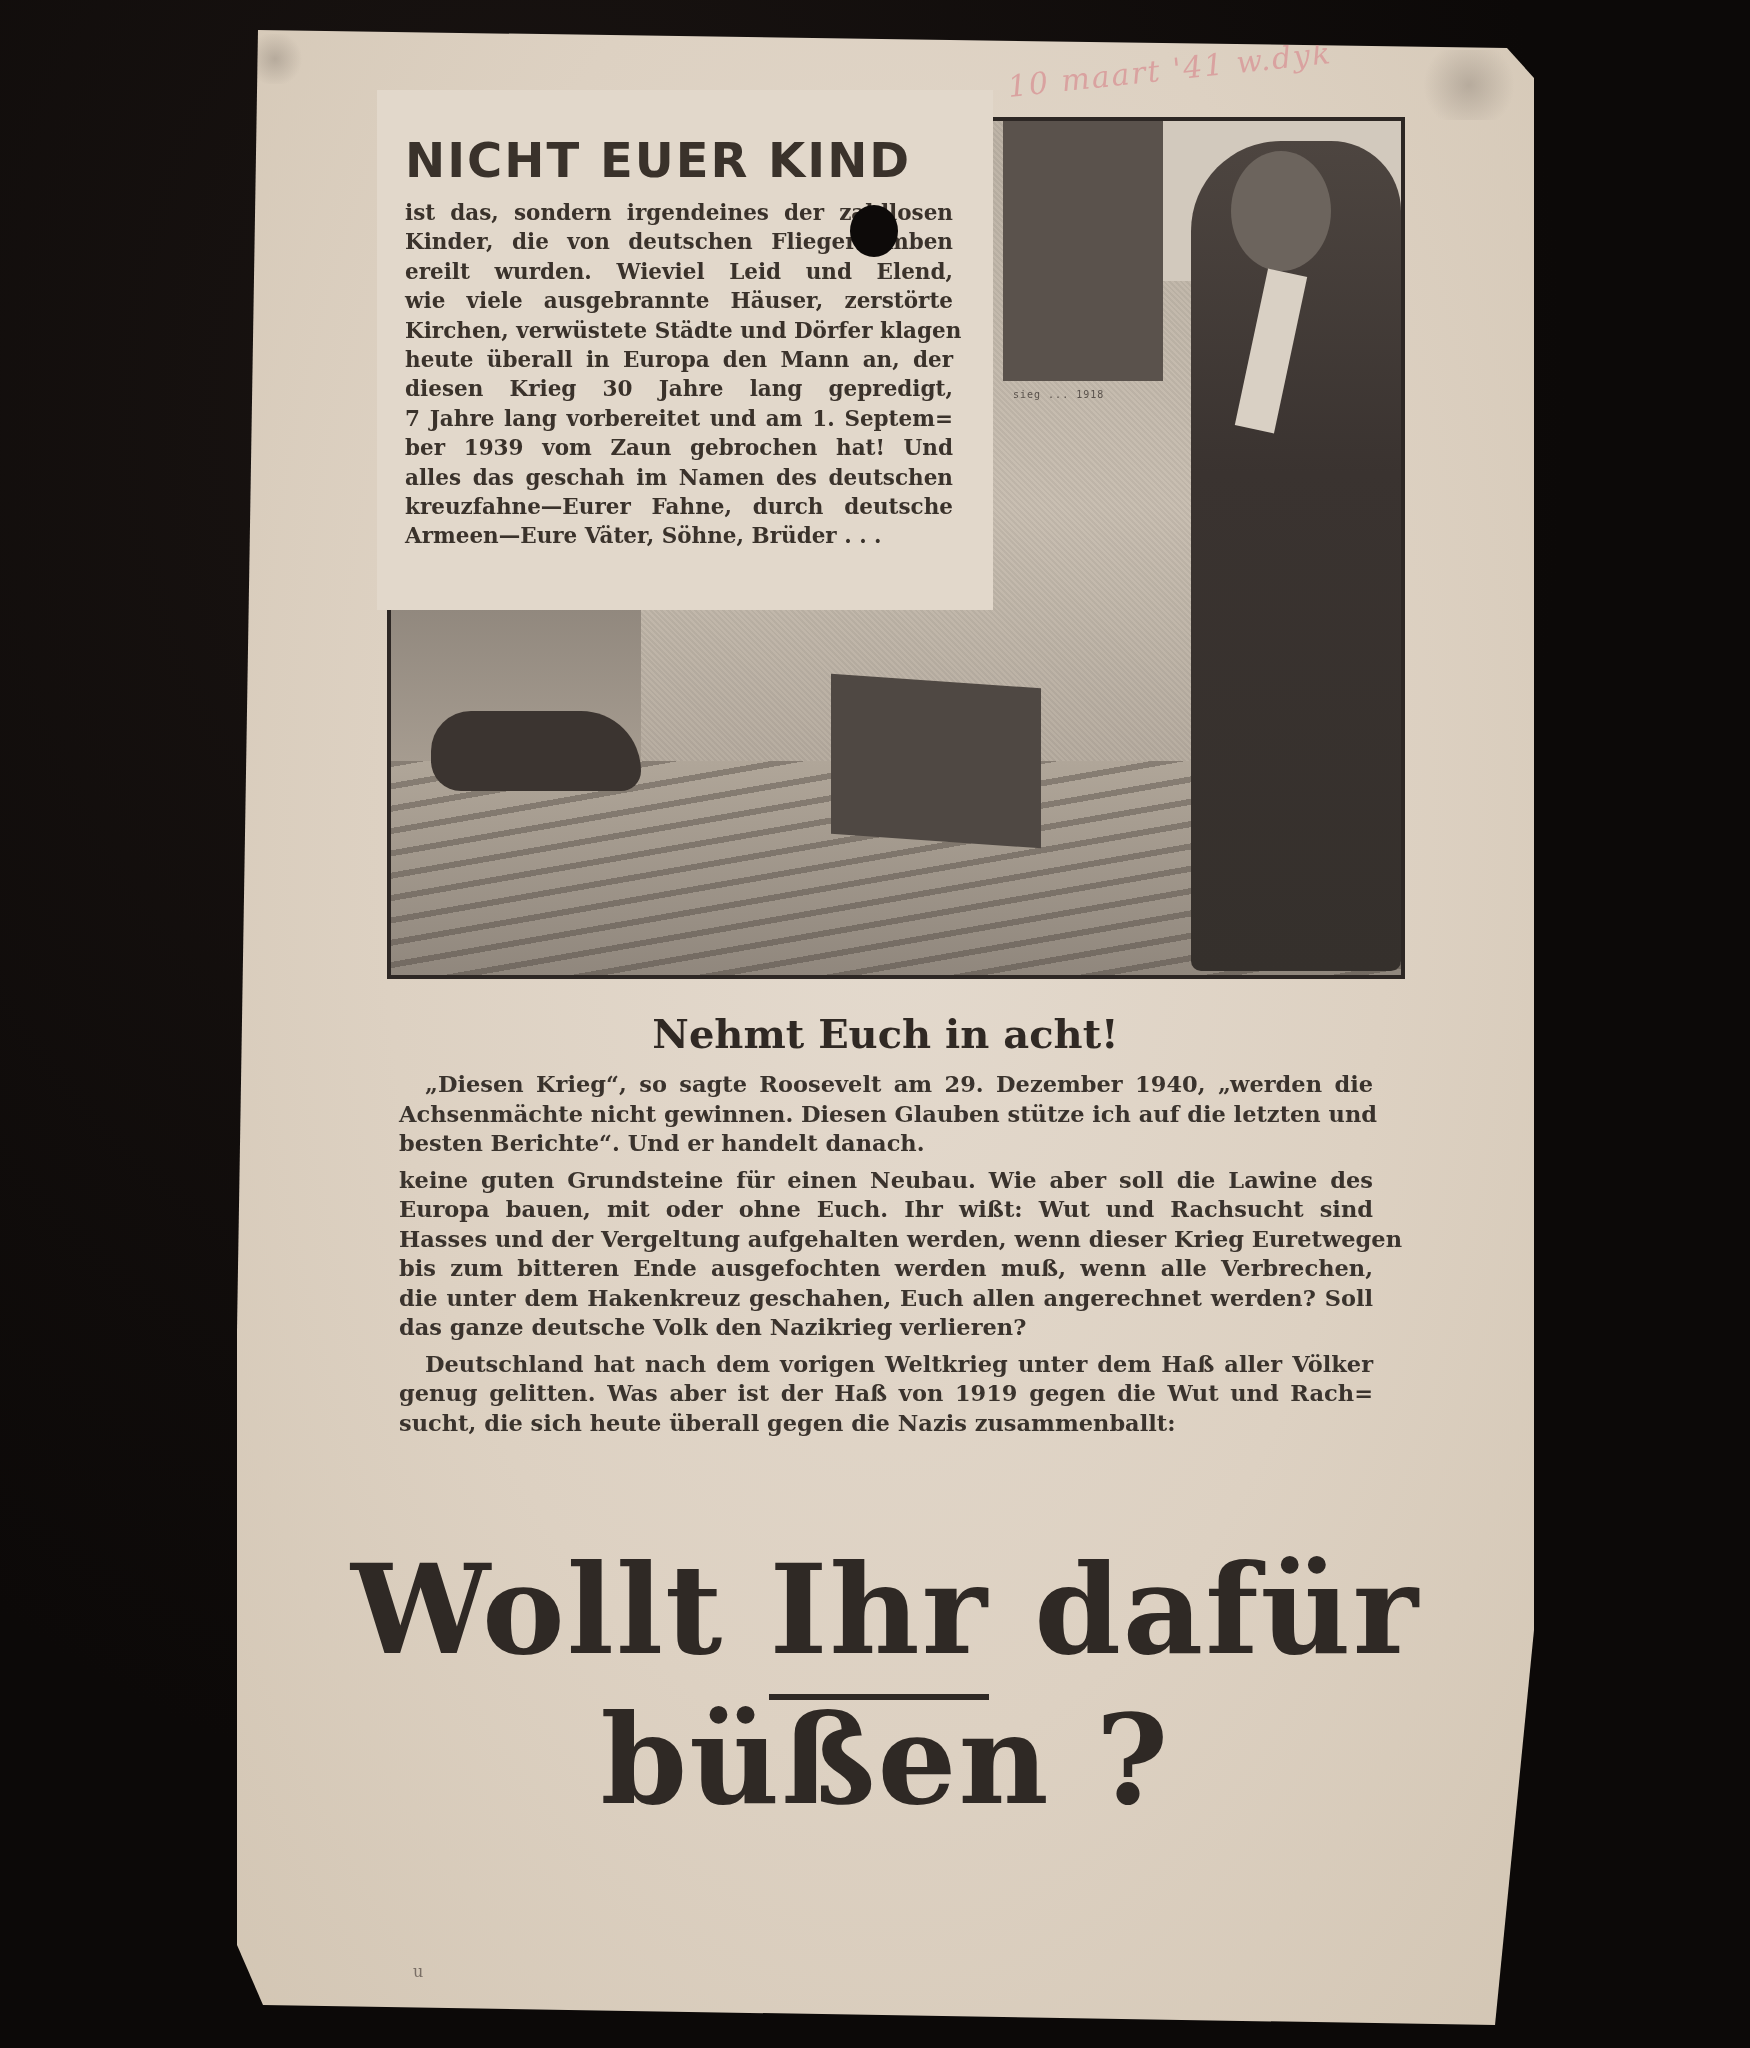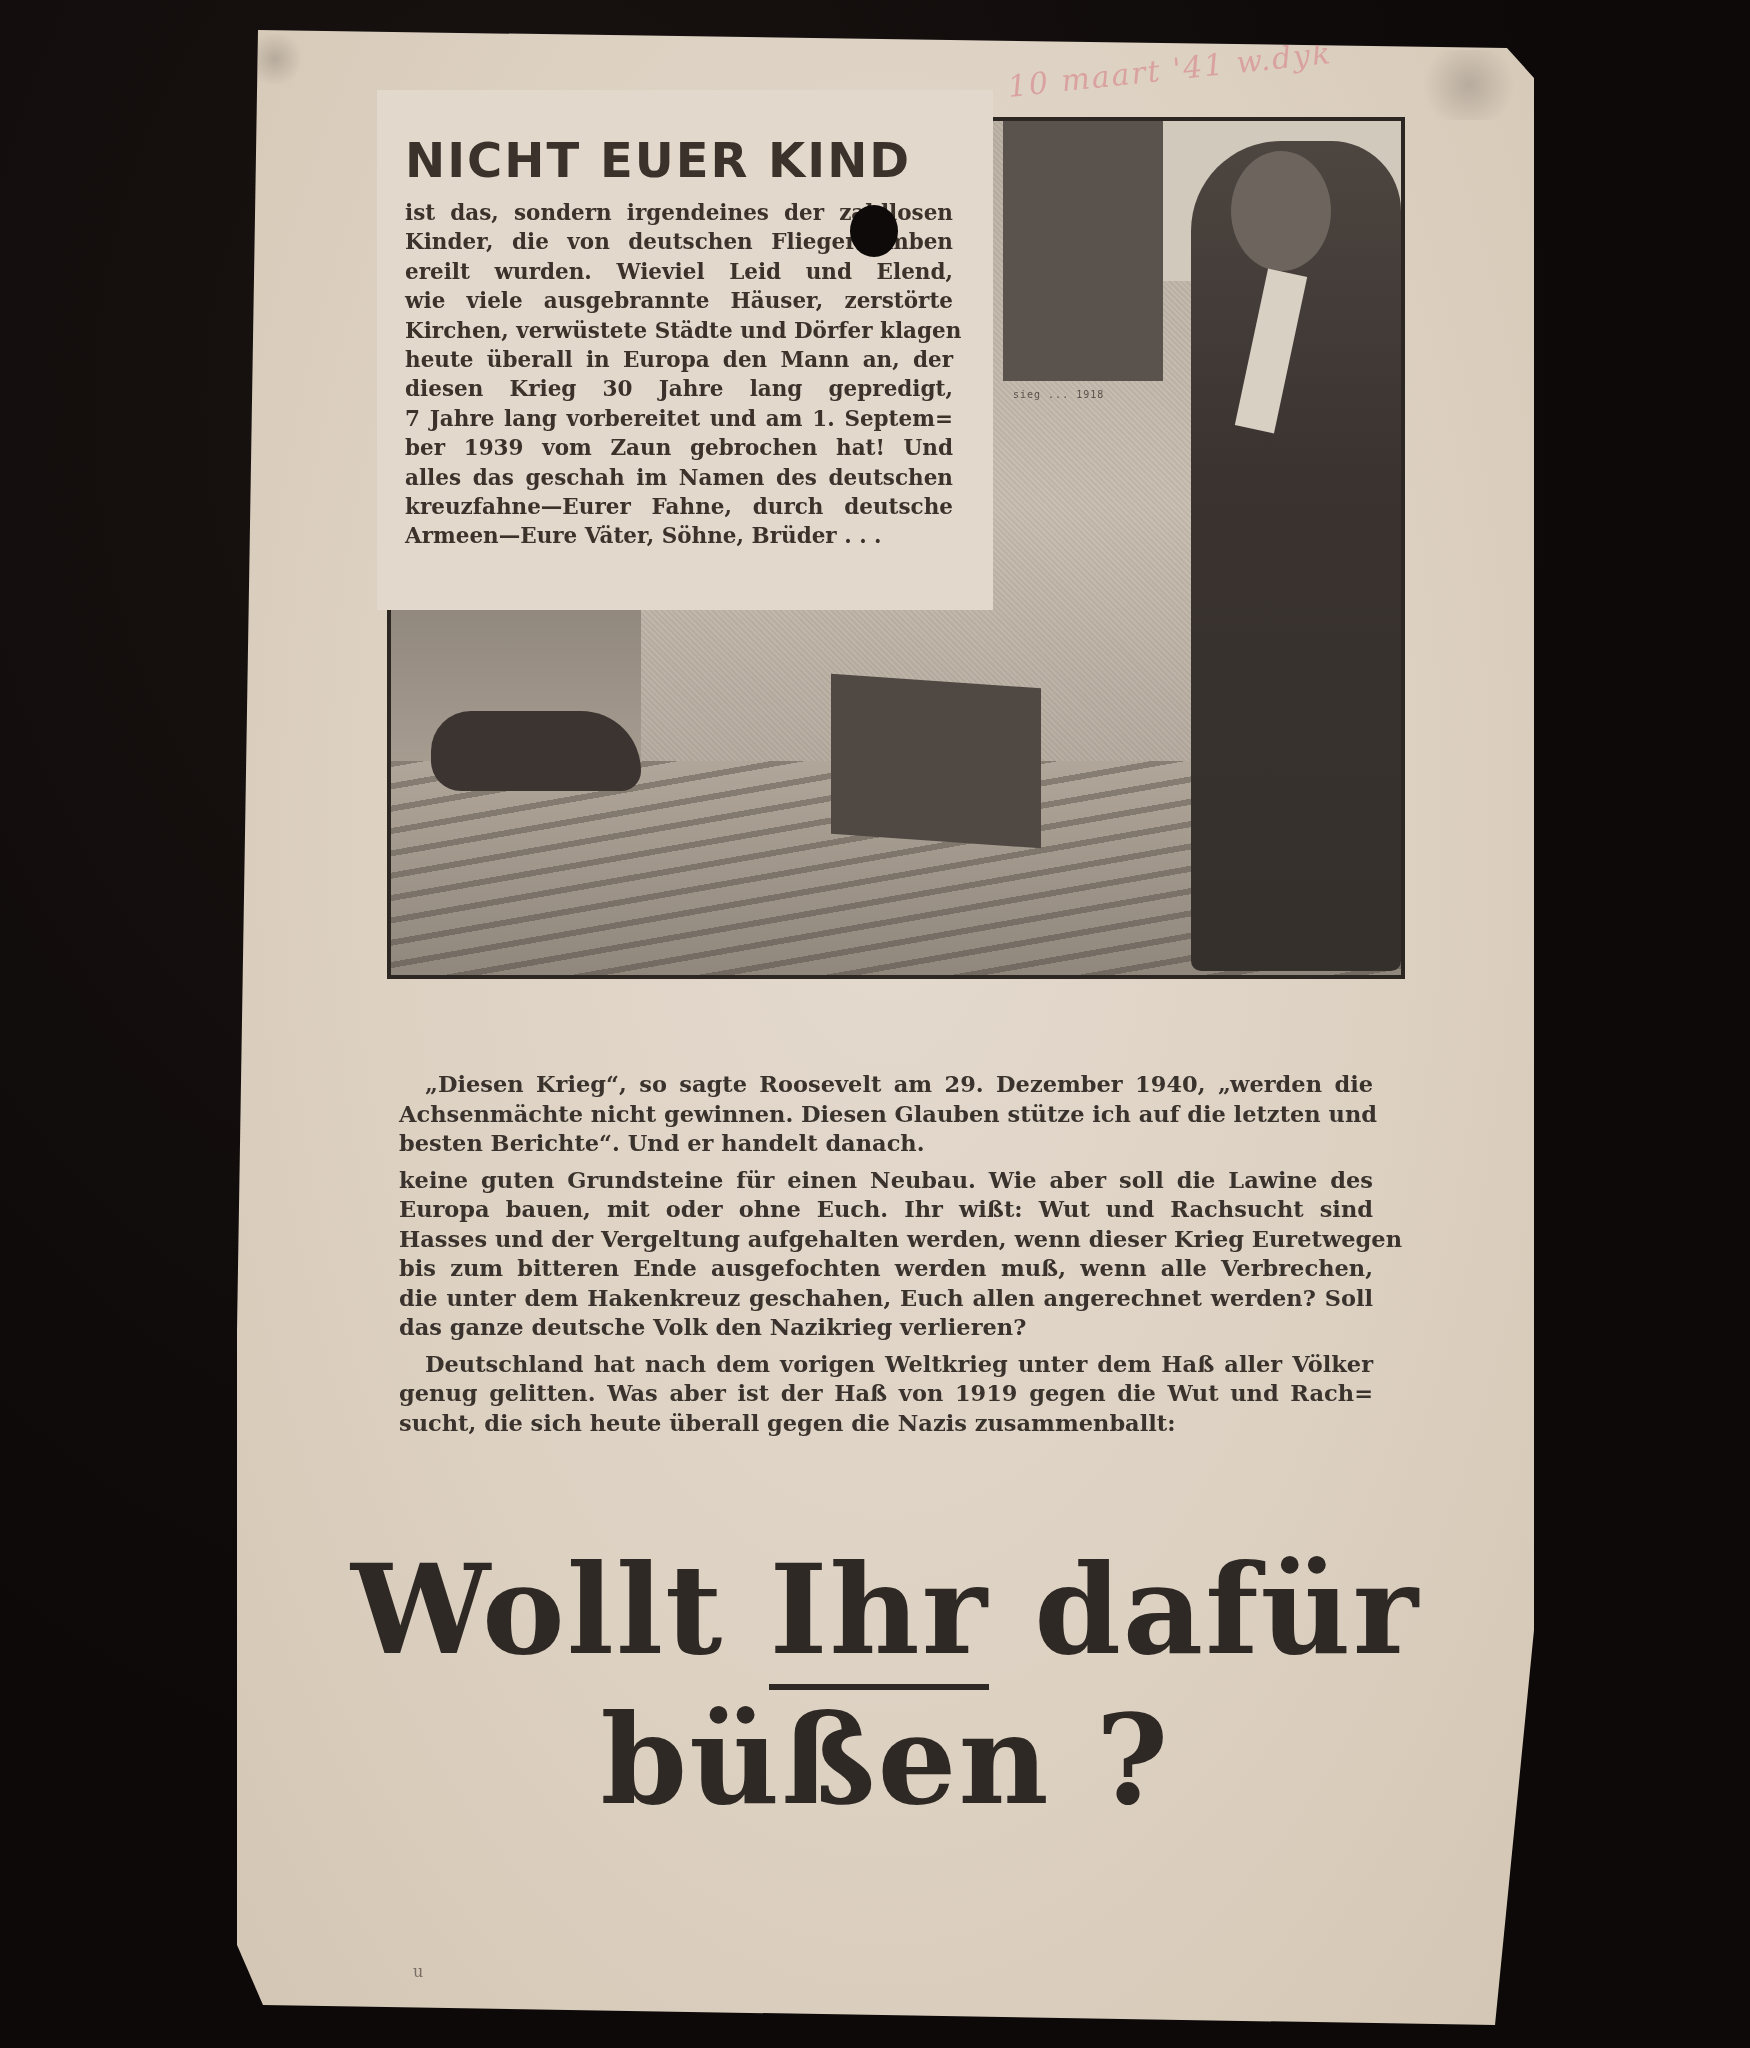--- a/index.html
+++ b/index.html
@@ -160,21 +160,21 @@
   .headline {
     position: absolute; left: 0; width: 100%;
     top: 1505px;
     text-align: center;
     font-family: "DejaVu Serif", serif;
     font-weight: bold;
     color: #2f2925;
   }
   .headline .l1 { font-size: 124px; line-height: 150px; display: block; letter-spacing: 2px; }
   .headline .l2 { font-size: 124px; line-height: 150px; display: block; letter-spacing: 2px; }
-  .headline .ihr { border-bottom: 6px solid #2f2925; padding-bottom: 2px; margin-top: 16px; }
+  .headline .ihr { border-bottom: 6px solid #2f2925; padding-bottom: 12px; margin-top: 16px; }
   .pencil-mark {
     position: absolute; left: 176px; top: 1932px;
     font-size: 16px; color: #7a6f66;
     font-family: "DejaVu Serif", serif;
   }
 </style>
 </head>
 <body>
 
 <div class="paper">
@@ -208,20 +208,21 @@
       <span class="line">diesen Krieg 30 Jahre lang gepredigt,</span>
       <span class="line">7 Jahre lang vorbereitet und am 1. Septem=</span>
       <span class="line">ber 1939 vom Zaun gebrochen hat! Und</span>
       <span class="line">alles das geschah im Namen des deutschen</span>
       <span class="line">kreuzfahne—Eurer Fahne, durch deutsche</span>
       <span class="line last">Armeen—Eure Väter, Söhne, Brüder . . .</span>
     </div>
     <div class="punch-hole"></div>
   </div>
 
+  <div class="subhead">Nehmt Euch in acht!</div>
 
   <div class="body-text">
     <p>
       <span class="line indent">„Diesen Krieg“, so sagte Roosevelt am 29. Dezember 1940, „werden die</span>
       <span class="line">Achsenmächte nicht gewinnen. Diesen Glauben stütze ich auf die letzten und</span>
       <span class="line last">besten Berichte“. Und er handelt danach.</span>
     </p>
     <p>
       <span class="line">keine guten Grundsteine für einen Neubau. Wie aber soll die Lawine des</span>
       <span class="line">Europa bauen, mit oder ohne Euch. Ihr wißt: Wut und Rachsucht sind</span>

